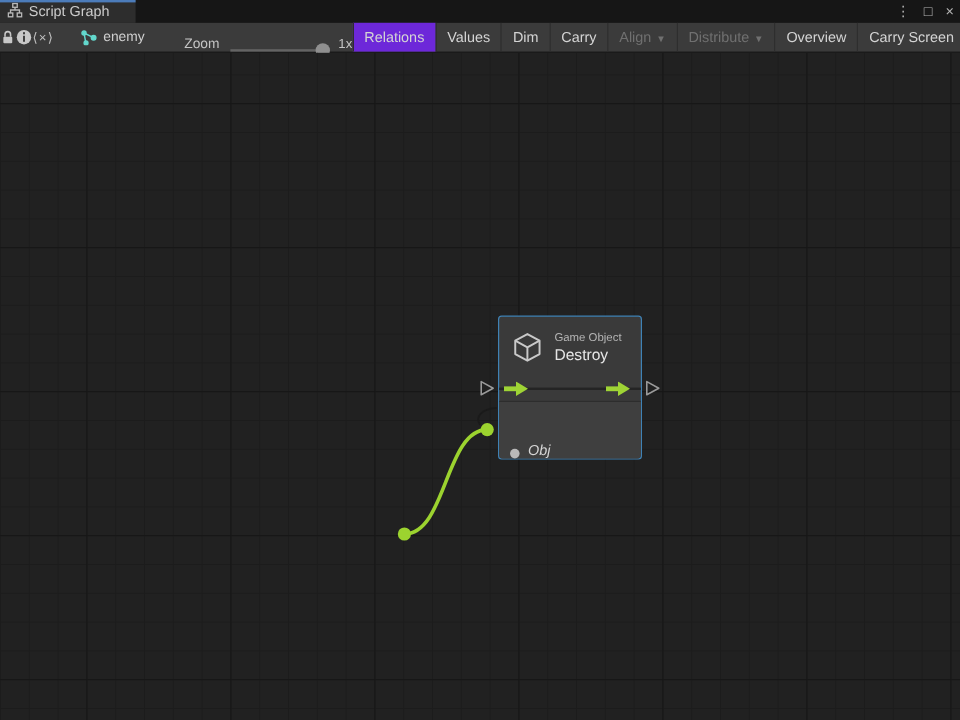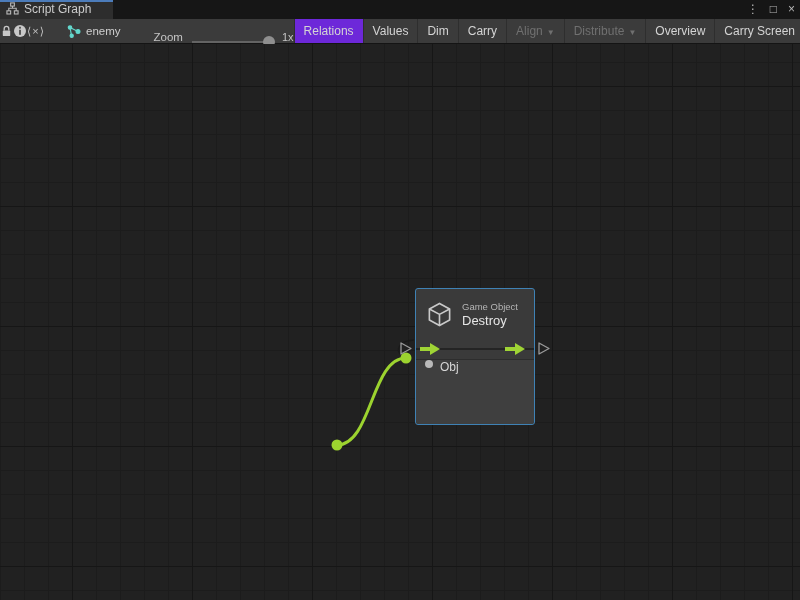--- a/index.html
+++ b/index.html
@@ -47,34 +47,34 @@
   .wires { position:absolute; left:0; top:0; width:800px; height:556px; pointer-events:none; }
 
   .node { position:absolute; background:#3a3a3a; border-radius:3px; }
   
   .node-this { left:246px; top:342px; width:80px; height:84px; background:#383838; border:1px solid #262626; }
   .node-this .hdr { display:flex; align-items:center; gap:8px; padding:7px 8px; }
   .node-title { font-size:13px; color:#e6e6e6; white-space:nowrap; }
   .port-cube { position:absolute; right:4px; top:47px; width:17px; height:17px; }
 
   
-  .node-destroy { left:415px; top:244px; width:120px; height:137px; background:#3a3a3a;
+  .node-destroy { left:415px; top:219px; width:120px; height:120px; background:#3a3a3a;
                   border:1px solid #3f82b5; }
   .node-destroy .hdr { position:absolute; left:0; top:0; right:0; height:50px;
                        display:flex; align-items:center; gap:9px; padding:0 10px; }
   .hdr-texts { display:flex; flex-direction:column; gap:1px; }
   .node-surtitle { font-size:9.5px; color:#b5b5b5; white-space:nowrap; }
   .ports-row { position:absolute; left:0; top:50px; right:0; height:20px; }
   .relation-line { position:absolute; left:0; right:0; top:9px; height:2px; background:#242424; }
   .flow-in  { position:absolute; left:4px;  top:4px; width:20px; height:12px; }
   .flow-out { position:absolute; right:9px; top:4px; width:20px; height:12px; }
   .node-divider { position:absolute; left:0; right:0; top:70px; height:1px; background:#2d2d2d; }
   .obj-row { position:absolute; left:0; right:0; top:71px; bottom:0; background:#3f3f3f;
-             display:flex; align-items:flex-start; gap:7px; padding-left:9px;
-             border-radius:0 0 3px 3px; }
+             display:flex; align-items:flex-end; gap:7px; padding-left:9px;
+             border-radius:0 0 3px 3px;font-style:italic; }
   .port-dot { width:8px; height:8px; border-radius:50%; background:#b9b9b9; }
   .port-label { font-size:12px; color:#d6d6d6; }
   .tri { position:absolute; width:15px; height:15px; top:52px; }
   .tri-left { left:-18px; }
   .tri-right { right:-17px; }
 </style>
 </head>
 <body>
 
 <div class="titlebar">

